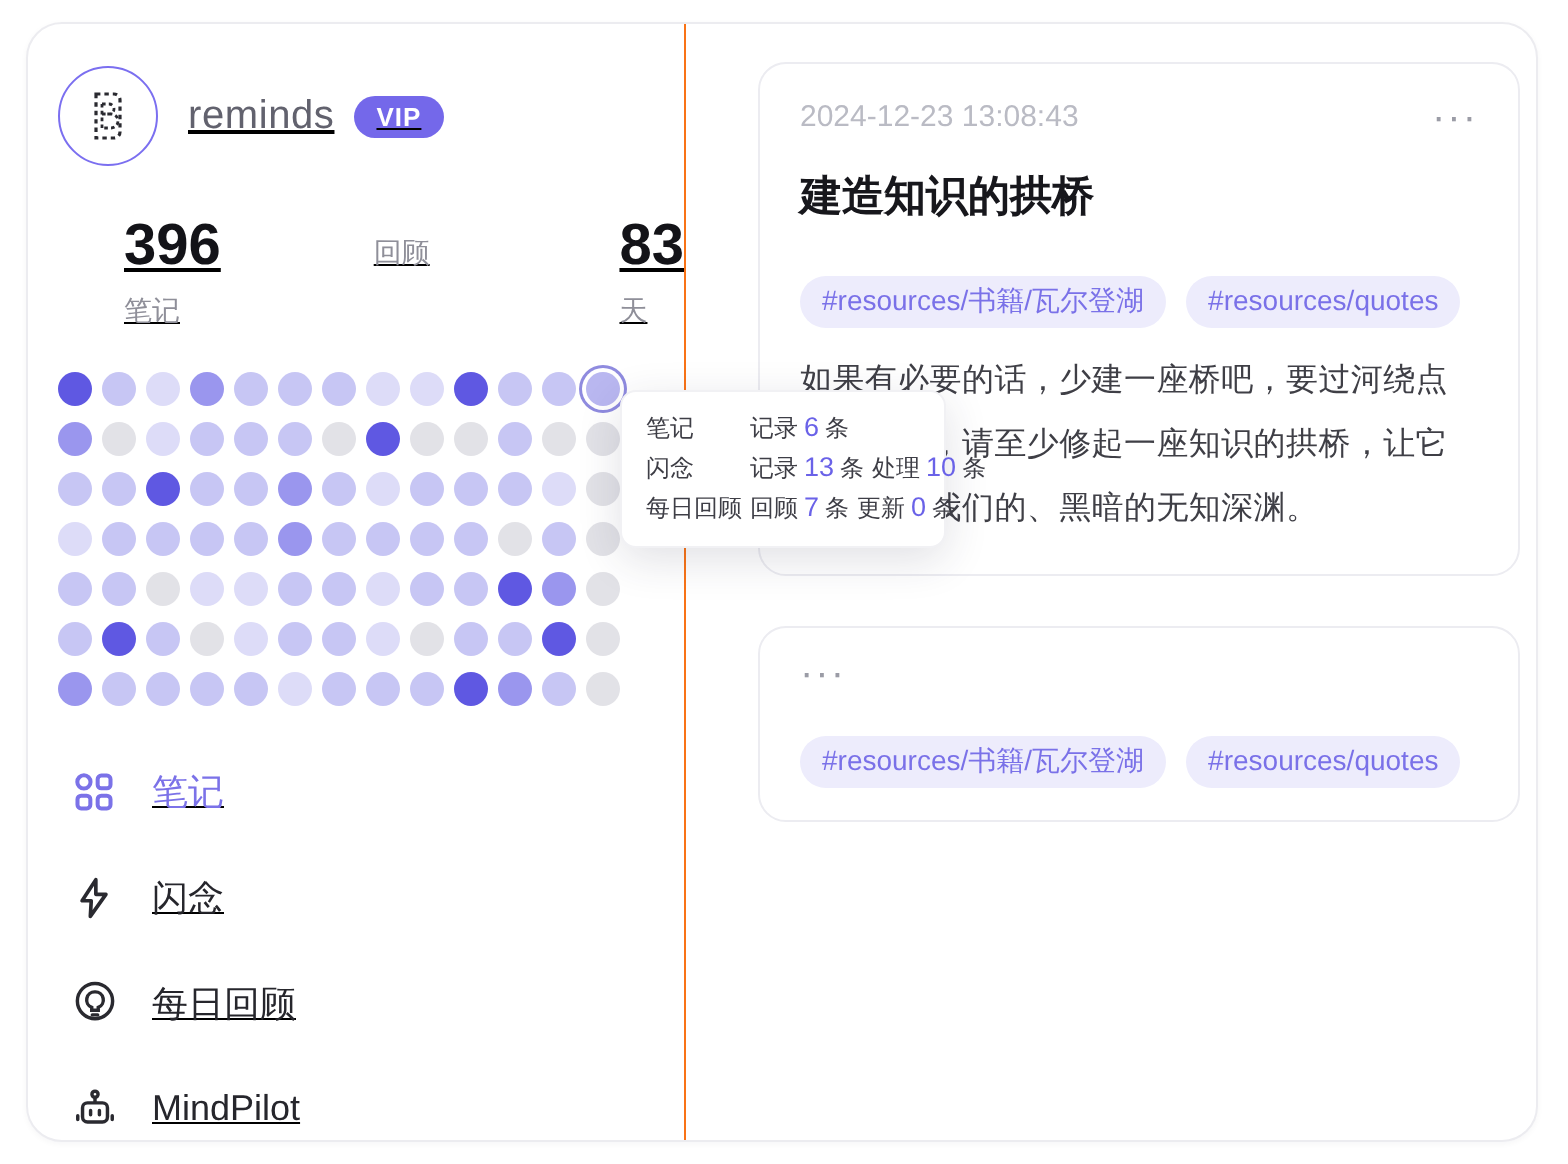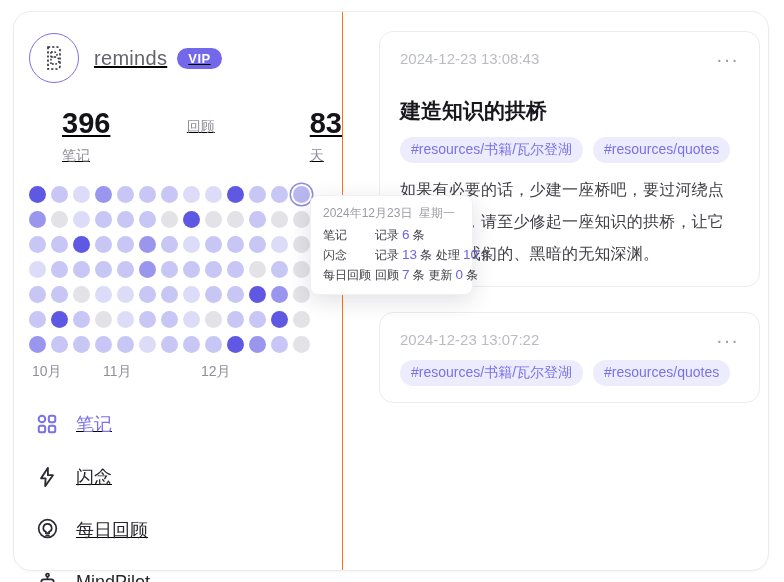--- a/index.html
+++ b/index.html
@@ -43,22 +43,22 @@
   .nav-item.active svg { stroke:#7b72e8; }
 
   
   .right { flex:1; border-left:1px solid #f97316; padding:19px 12px 0 36px; }
   .card { width:381px; background:#fff; border:1px solid #ececf1; border-radius:14px;
     padding:18px 20px 16px; }
   .card + .card { margin-top:25px; }
   .card-head { display:flex; justify-content:space-between; align-items:center;
     color:#babbc4; font-size:15px; }
   .more-btn { color:#9b9ca6; font-size:20px; line-height:10px; letter-spacing:1px; cursor:pointer; }
-  .card-title { margin-top:30px; font-size:21px; font-weight:700; color:#17171c; }
-  .tags { margin-top:12px; display:flex; gap:10px;text-align:center; }
+  .card-title { margin-top:17px; font-size:21px; font-weight:700; color:#17171c; }
+  .tags { margin-top:26px; display:flex; gap:10px;text-align:center; }
   .tag { background:#edecfc; color:#7a71e8; font-size:14px; padding:4px 11px; border-radius:999px; white-space:nowrap; }
   .card-body { margin-top:11px; font-size:16px; line-height:32px; color:#3f3f46; letter-spacing:.2px; }
 
   
   .tooltip { position:absolute; left:310px; top:195px; width:163px; z-index:10;
     background:#fff; border:1px solid #f1f1f4; border-radius:8px;
     box-shadow:0 6px 22px rgba(40,40,70,.14); padding:8px 12px 9px; font-size:12px; }
   .tt-date { color:#9b9ba4; margin-bottom:3px; line-height:18px; white-space:nowrap; }
   .tt-row { display:flex; align-items:baseline; line-height:19px; color:#3e3e46; white-space:nowrap; }
   .tt-label { width:52px; flex-shrink:0; }
@@ -199,25 +199,20 @@
           <span class="dot" style="background: rgb(199, 198, 244);"></span>
           <span class="dot" style="background: rgb(199, 198, 244);"></span>
           <span class="dot" style="background: rgb(199, 198, 244);"></span>
           <span class="dot" style="background: rgb(95, 88, 226);"></span>
           <span class="dot" style="background: rgb(154, 150, 238);"></span>
           <span class="dot" style="background: rgb(199, 198, 244);"></span>
           <span class="dot" style="background: rgb(226, 226, 231);"></span>
         </div>
       </div>
 
-    <div class="months">
-      <span>10月</span>
-      <span>11月</span>
-      <span>12月</span>
-    </div>
 
     <div class="nav">
       <div class="nav-item active">
         <span class="nicon">
           <svg width="22" height="22" viewBox="0 0 24 24" fill="none" stroke-width="2.2">
             <circle cx="6.5" cy="6.5" r="3.6"></circle>
             <rect x="14" y="3" width="7" height="7" rx="2"></rect>
             <rect x="3" y="14" width="7" height="7" rx="2"></rect>
             <rect x="14" y="14" width="7" height="7" rx="2"></rect>
           </svg>
@@ -267,35 +262,31 @@
       <div class="card-title">建造知识的拱桥</div>
       <div class="tags">
         <span class="tag">#resources/书籍/瓦尔登湖</span>
         <span class="tag">#resources/quotes</span>
       </div>
       <div class="card-body">如果有必要的话，少建一座桥吧，要过河绕点路也不妨，请至少修起一座知识的拱桥，让它跨越围绕我们的、黑暗的无知深渊。</div>
     </div>
 
     <div class="card">
       <div class="card-head">
-        <span>2024-12-23 13:07:22</span>
         <span class="more-btn">···</span>
       </div>
       <div class="tags">
         <span class="tag">#resources/书籍/瓦尔登湖</span>
         <span class="tag">#resources/quotes</span>
       </div>
     </div>
   </div>
 </div>
 
 <div class="tooltip">
-  <div class="tt-date">
-    <span>2024年12月23日</span>&nbsp;&nbsp;<span>星期一</span>
-  </div>
   <div class="tt-row">
     <span class="tt-label">笔记</span>
     <span>记录</span>
     <span class="tt-num">6</span>
     <span class="tt-unit">条</span>
   </div>
   <div class="tt-row">
     <span class="tt-label">闪念</span>
     <span>记录</span>
     <span class="tt-num">13</span>

